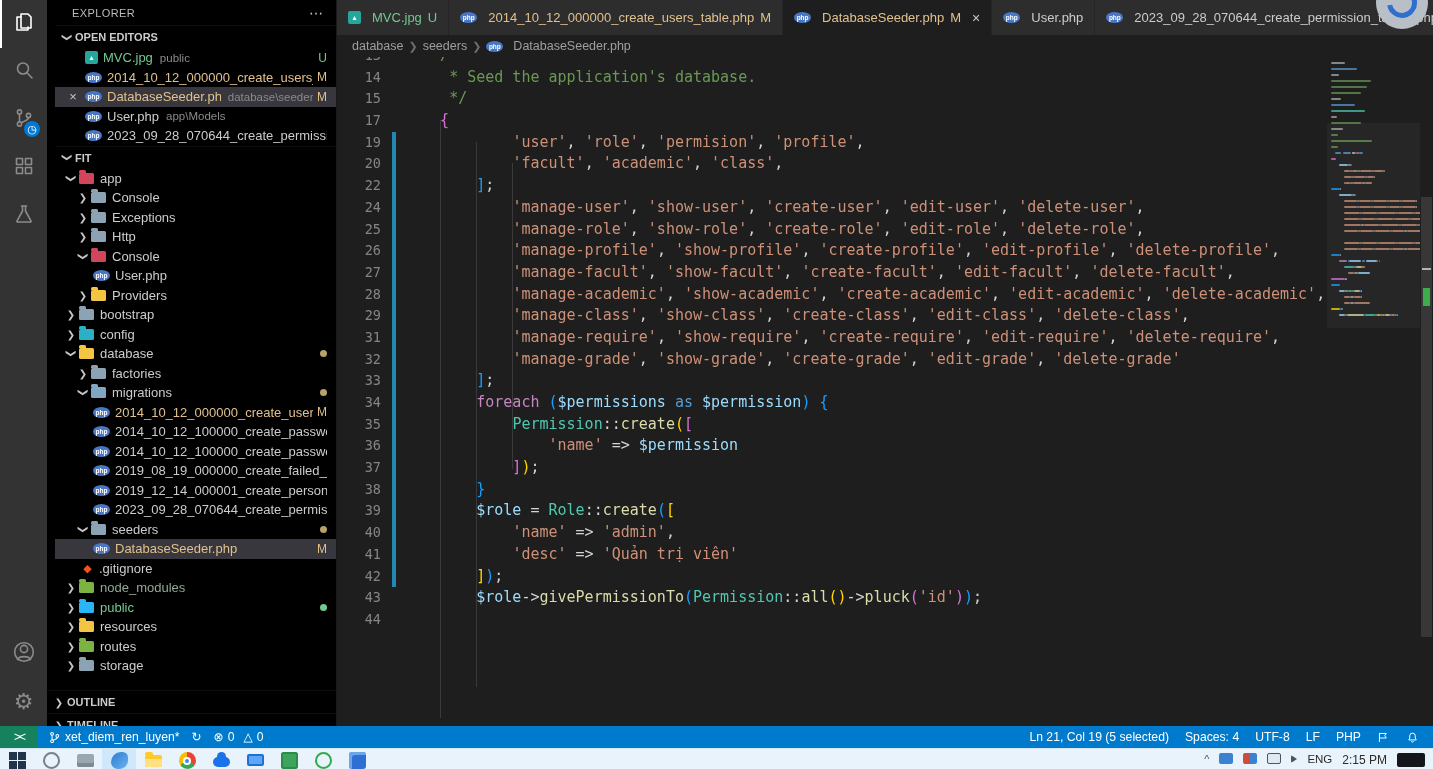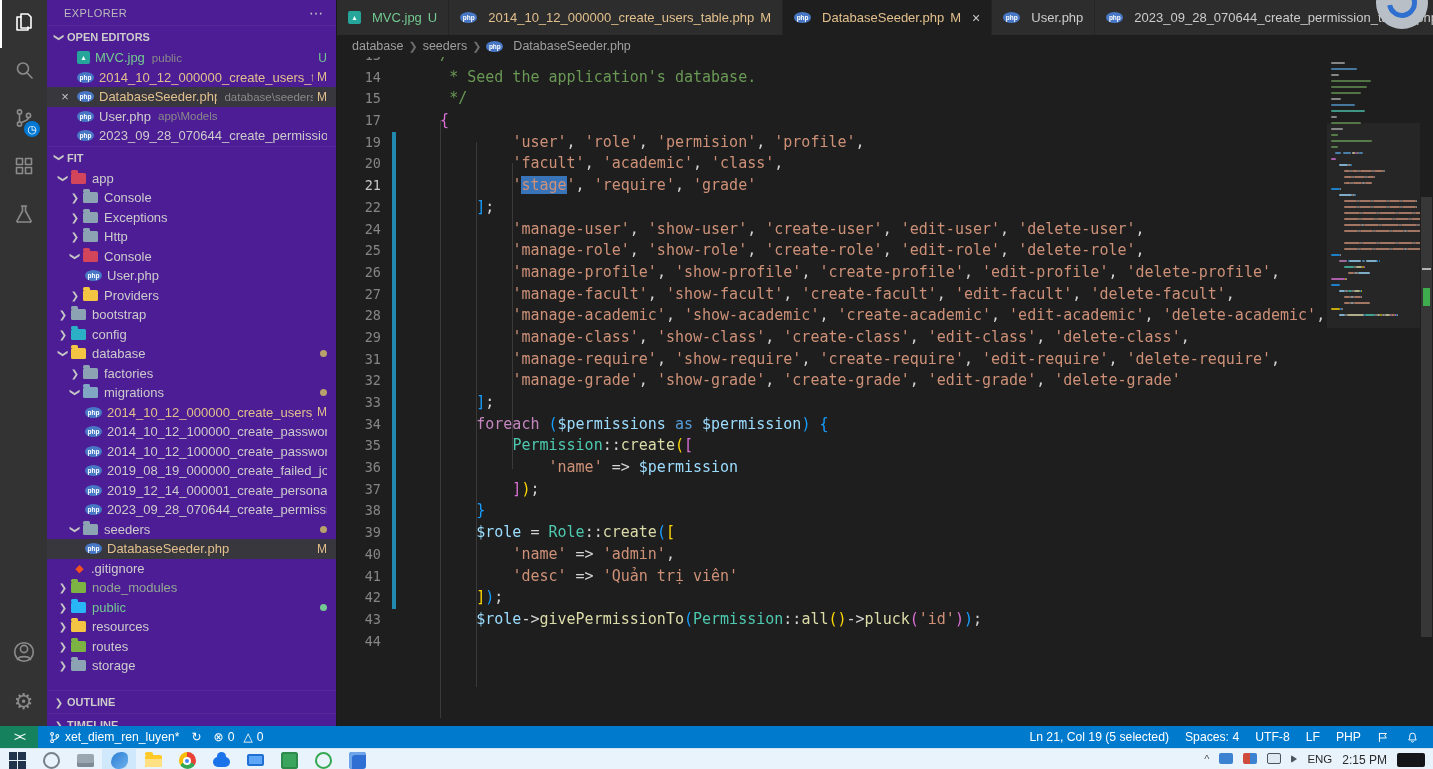--- a/index.html
+++ b/index.html
@@ -11,21 +11,21 @@
   .activitybar{width:47px;flex:0 0 47px;background:#333333;display:flex;flex-direction:column;justify-content:space-between;}
   .ab-group{display:flex;flex-direction:column;}
   .ab-item{width:47px;height:48px;display:flex;align-items:center;justify-content:center;color:#8b8b8b;position:relative;cursor:pointer;}
   .ab-item.active{color:#ffffff;box-shadow:inset 2px 0 0 #ffffff;}
   .ab-item svg{width:24px;height:24px;}
   .ab-badge{position:absolute;right:7px;bottom:7px;width:16px;height:16px;border-radius:50%;background:#0078d4;color:#fff;
     font-size:11px;line-height:16px;text-align:center;}
   .gear-glyph{font-size:22px;}
 
   
-  .sidebar{width:290px;flex:0 0 290px;background:#4c1d95;color:#cccccc;font-size:13px;position:relative;overflow:hidden;border-right:1px solid #1a1a1a;box-sizing:border-box;}
+  .sidebar{width:290px;flex:0 0 290px;background:#000000;color:#cccccc;font-size:13px;position:relative;overflow:hidden;border-right:1px solid #1a1a1a;box-sizing:border-box;padding-left:8px;}
   .sb-title{height:25px;display:flex;align-items:center;justify-content:space-between;padding:0 12px 0 17px;font-size:11px;color:#bbbbbb;letter-spacing:.4px;}
   .sb-dots{color:#c5c5c5;font-size:14px;letter-spacing:1px;cursor:pointer;}
   .sec-head{height:22px;display:flex;align-items:center;font-weight:bold;font-size:11px;color:#cccccc;padding-left:4px;cursor:pointer;border-top:1px solid rgba(255,255,255,0.05);}
   .chev{display:inline-block;width:16px;text-align:center;font-size:10px;color:#c5c5c5;transform:none;font-weight:normal;}
   .chev.open{transform:rotate(90deg);}
   .row{height:19.5px;display:flex;align-items:center;position:relative;padding-right:9px;white-space:nowrap;cursor:pointer;box-sizing:border-box;}
   .row.selected{background:#37373d;}
   .row .lbl{overflow:hidden;flex:0 1 auto;}
   .row .desc{color:#8a8a8a;font-size:11.5px;margin-left:7px;overflow:hidden;flex:0 1 auto;}
   .row .spacer{flex:1;}
@@ -445,25 +445,20 @@
             </div>
             <div class="cl">
               <span class="ln">19</span>
               <span class="gm"></span>
               <pre class="ct"><span class="tk-pun">            </span><span class="tk-str">'user'</span><span class="tk-pun">, </span><span class="tk-str">'role'</span><span class="tk-pun">, </span><span class="tk-str">'permision'</span><span class="tk-pun">, </span><span class="tk-str">'profile'</span><span class="tk-pun">,</span></pre>
             </div>
             <div class="cl">
               <span class="ln">20</span>
               <span class="gm"></span>
               <pre class="ct"><span class="tk-pun">            </span><span class="tk-str">'facult'</span><span class="tk-pun">, </span><span class="tk-str">'academic'</span><span class="tk-pun">, </span><span class="tk-str">'class'</span><span class="tk-pun">,</span></pre>
-            </div>
-            <div class="cl cur">
-              <span class="ln">21</span>
-              <span class="gm"></span>
-              <pre class="ct"><span class="tk-pun">            </span><span class="tk-str">'</span><span class="tk-str tk-sel">stage</span><span class="tk-str">'</span><span class="tk-pun">, </span><span class="tk-str">'require'</span><span class="tk-pun">, </span><span class="tk-str">'grade'</span></pre>
             </div>
             <div class="cl">
               <span class="ln">22</span>
               <span class="gm"></span>
               <pre class="ct"><span class="tk-b3">        ]</span><span class="tk-pun">;</span></pre>
             </div>
             <div class="cl">
               <span class="ln">24</span>
               <span class="gm"></span>
               <pre class="ct"><span class="tk-pun">            </span><span class="tk-str">'manage-user'</span><span class="tk-pun">, </span><span class="tk-str">'show-user'</span><span class="tk-pun">, </span><span class="tk-str">'create-user'</span><span class="tk-pun">, </span><span class="tk-str">'edit-user'</span><span class="tk-pun">, </span><span class="tk-str">'delete-user'</span><span class="tk-pun">,</span></pre>

